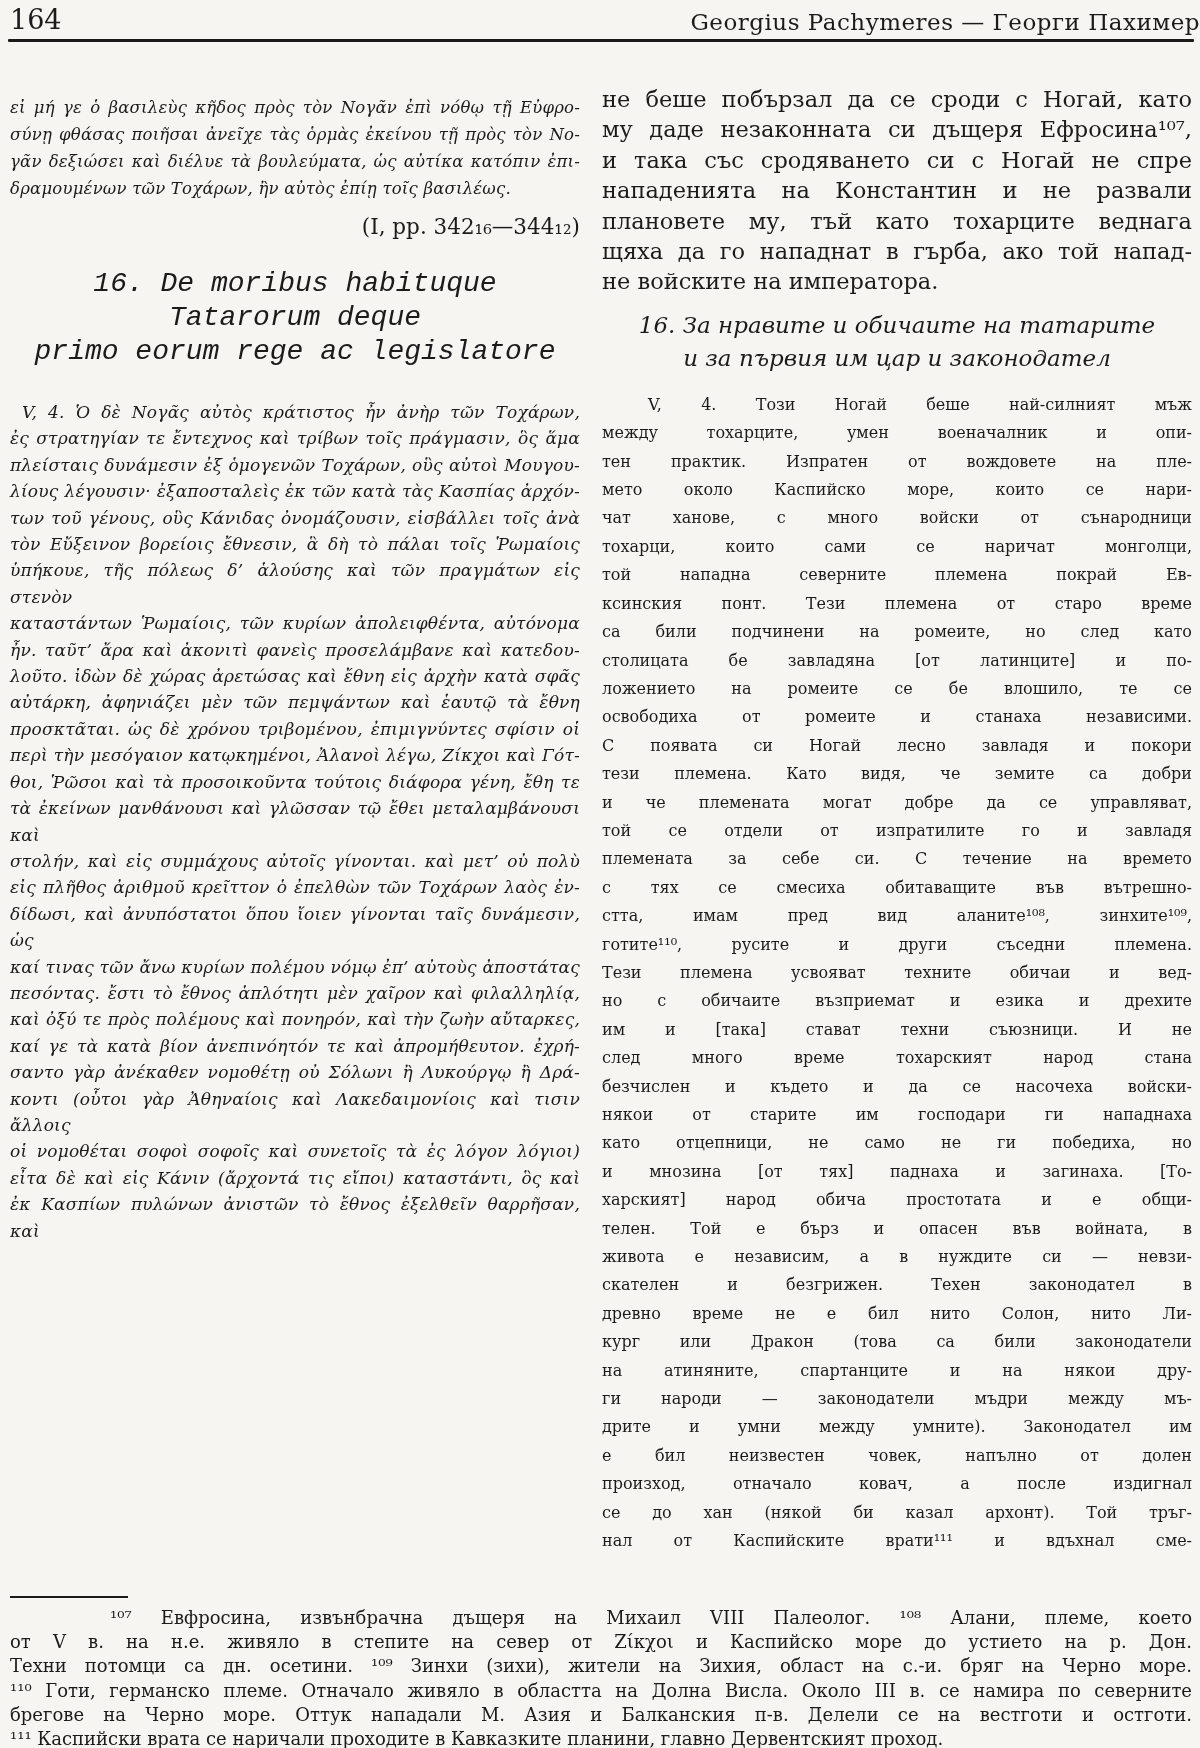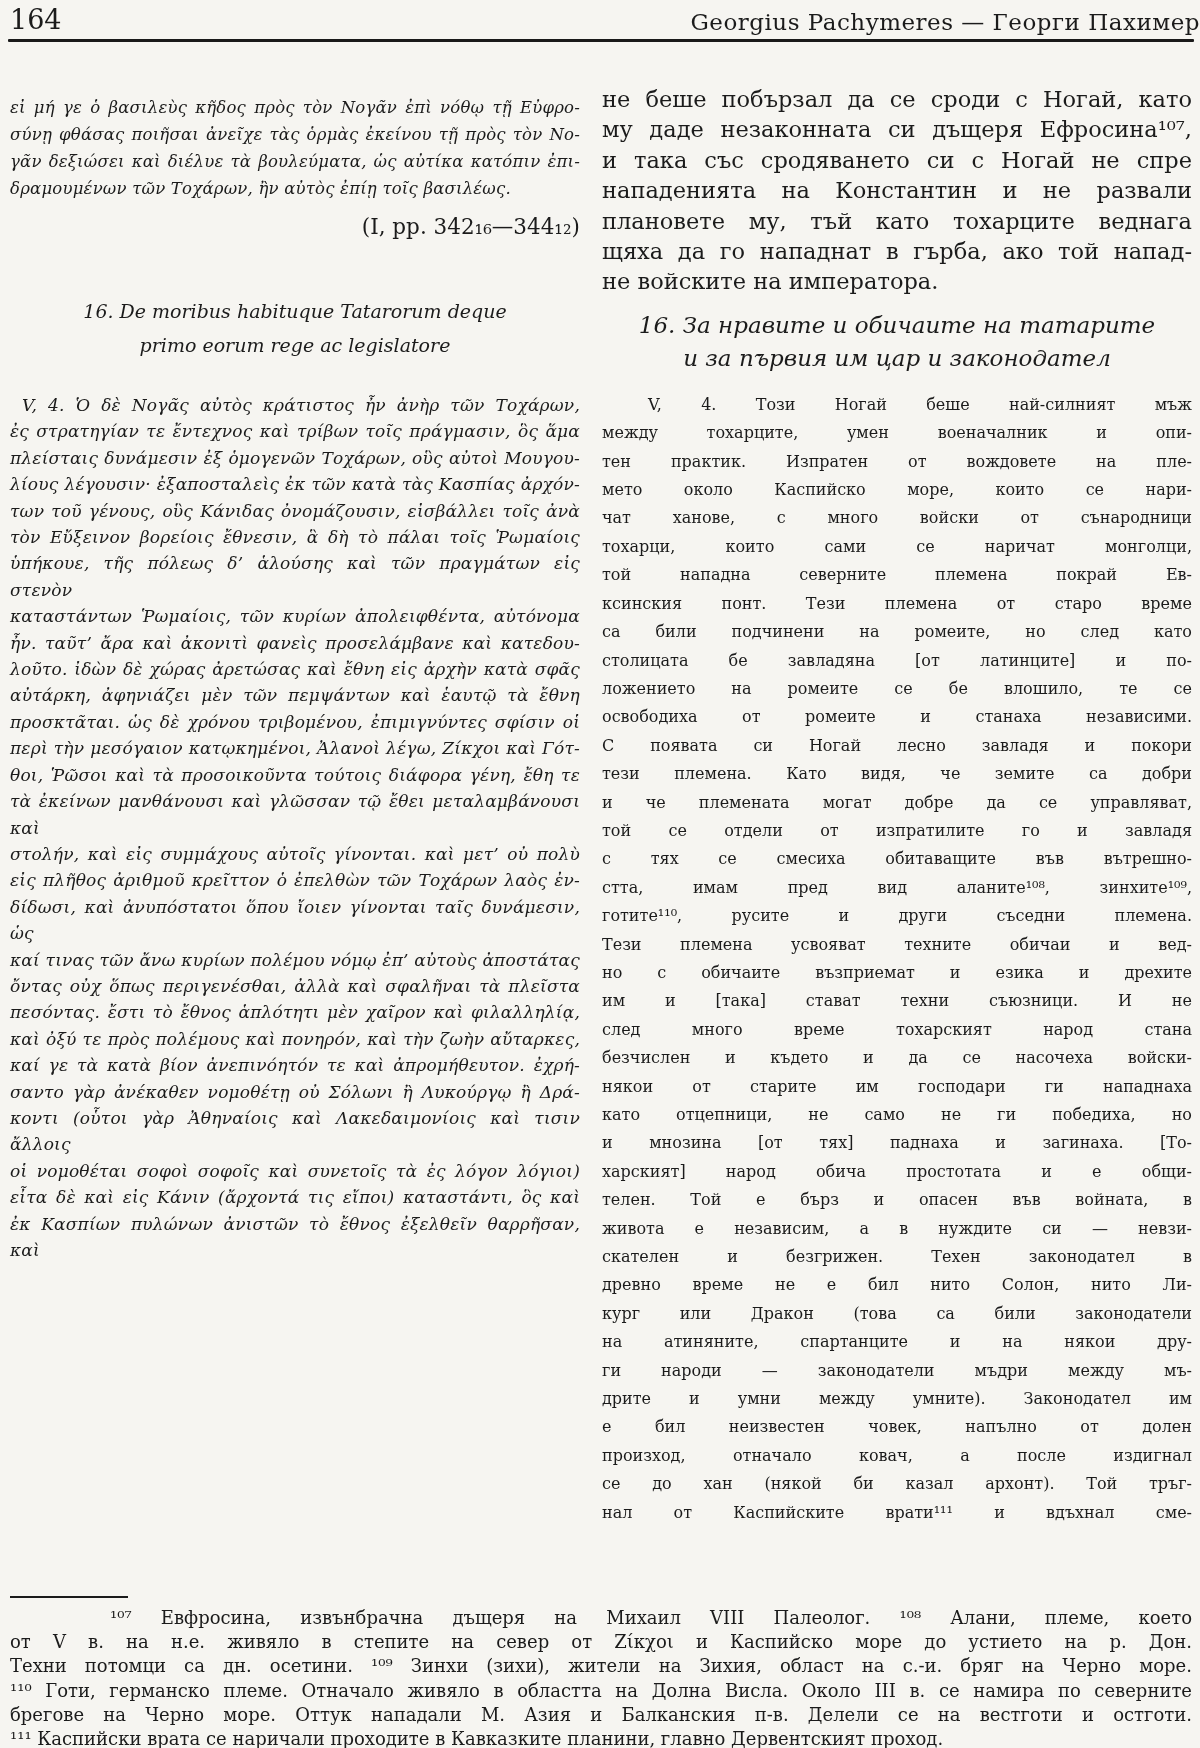--- a/index.html
+++ b/index.html
@@ -24,21 +24,21 @@
   .col-right { width:590px; margin-left:22px; }
 
   .line { text-align:justify; text-align-last:justify; }
   .center-lines .line { text-align:center; text-align-last:center; }
 
   .greek { font-style:italic; }
   .greek-excerpt { margin-top:50px; font-size:16.5px; line-height:27px; letter-spacing:0.2px; }
   .greek-excerpt .line:last-child { text-align-last:left; }
   .citation { margin-top:12px; text-align:right; font-size:21.5px; }
   .heading { font-style:italic; }
-  .latin-heading { margin-top:55px; font-size:19px; line-height:34px; }
+  .latin-heading { margin-top:28px; font-size:28px; line-height:34px;font-family:Liberation Mono, monospace; }
   .greek-main { margin-top:30px; font-size:17px; line-height:26.4px; letter-spacing:0.2px; }
   .greek-main .line:first-child { text-indent:12px; }
 
   .para1 { margin-top:40px; font-size:22.5px; line-height:30.4px; }
   .para1 .line:last-child { text-align-last:left; }
   .bg-heading { margin-top:12px; font-size:23px; line-height:33px; }
   .para2 { margin-top:16px; font-size:16px; line-height:28.4px; }
   .para2 .line:first-child { text-indent:46px; }
 
   
@@ -85,21 +85,20 @@
           <div class="line">λοῦτο.  ἰδὼν δὲ χώρας ἀρετώσας καὶ ἔθνη εἰς ἀρχὴν κατὰ σφᾶς</div>
           <div class="line">αὐτάρκη, ἀφηνιάζει μὲν τῶν πεμψάντων καὶ ἑαυτῷ τὰ ἔθνη</div>
           <div class="line">προσκτᾶται.  ὡς δὲ χρόνου τριβομένου, ἐπιμιγνύντες σφίσιν οἱ</div>
           <div class="line">περὶ τὴν μεσόγαιον κατῳκημένοι, Ἀλανοὶ λέγω, Ζίκχοι καὶ Γότ-</div>
           <div class="line">θοι, Ῥῶσοι καὶ τὰ προσοικοῦντα τούτοις διάφορα γένη, ἔθη τε</div>
           <div class="line">τὰ ἐκείνων μανθάνουσι καὶ γλῶσσαν τῷ ἔθει μεταλαμβάνουσι καὶ</div>
           <div class="line">στολήν, καὶ εἰς συμμάχους αὐτοῖς γίνονται.  καὶ μετ’ οὐ πολὺ</div>
           <div class="line">εἰς πλῆθος ἀριθμοῦ κρεῖττον ὁ ἐπελθὼν τῶν Τοχάρων λαὸς ἐν-</div>
           <div class="line">δίδωσι, καὶ ἀνυπόστατοι ὅπου ἴοιεν γίνονται ταῖς δυνάμεσιν, ὡς</div>
           <div class="line">καί τινας τῶν ἄνω κυρίων πολέμου νόμῳ ἐπ’ αὐτοὺς ἀποστάτας</div>
-          <div class="line">ὄντας οὐχ ὅπως περιγενέσθαι, ἀλλὰ καὶ σφαλῆναι τὰ πλεῖστα</div>
           <div class="line">πεσόντας.  ἔστι τὸ ἔθνος ἁπλότητι μὲν χαῖρον καὶ φιλαλληλίᾳ,</div>
           <div class="line">καὶ ὀξύ τε πρὸς πολέμους καὶ πονηρόν, καὶ τὴν ζωὴν αὔταρκες,</div>
           <div class="line">καί γε τὰ κατὰ βίον ἀνεπινόητόν τε καὶ ἀπρομήθευτον.  ἐχρή-</div>
           <div class="line">σαντο γὰρ ἀνέκαθεν νομοθέτῃ οὐ Σόλωνι ἢ Λυκούργῳ ἢ Δρά-</div>
           <div class="line">κοντι (οὗτοι γὰρ Ἀθηναίοις καὶ Λακεδαιμονίοις καὶ τισιν ἄλλοις</div>
           <div class="line">οἱ νομοθέται σοφοὶ σοφοῖς καὶ συνετοῖς τὰ ἐς λόγον λόγιοι)</div>
           <div class="line">εἶτα δὲ καὶ εἰς Κάνιν (ἄρχοντά τις εἴποι) καταστάντι, ὃς καὶ</div>
           <div class="line">ἐκ Κασπίων πυλώνων ἀνιστῶν τὸ ἔθνος ἐξελθεῖν θαρρῆσαν, καὶ</div>
         </div>
     </div>
@@ -128,20 +127,21 @@
           <div class="line">той нападна северните племена покрай Ев-</div>
           <div class="line">ксинския понт. Тези племена от старо време</div>
           <div class="line">са били подчинени на ромеите, но след като</div>
           <div class="line">столицата бе завладяна [от латинците] и по-</div>
           <div class="line">ложението на ромеите се бе влошило, те се</div>
           <div class="line">освободиха от ромеите и станаха независими.</div>
           <div class="line">С появата си Ногай лесно завладя и покори</div>
           <div class="line">тези племена. Като видя, че земите са добри</div>
           <div class="line">и че племената могат добре да се управляват,</div>
           <div class="line">той се отдели от изпратилите го и завладя</div>
+          <div class="line">племената за себе си. С течение на времето</div>
           <div class="line">с тях се смесиха обитаващите във вътрешно-</div>
           <div class="line">стта, имам пред вид аланите¹⁰⁸, зинхите¹⁰⁹,</div>
           <div class="line">готите¹¹⁰, русите и други съседни племена.</div>
           <div class="line">Тези племена усвояват техните обичаи и вед-</div>
           <div class="line">но с обичаите възприемат и езика и дрехите</div>
           <div class="line">им и [така] стават техни съюзници. И не</div>
           <div class="line">след много време тохарският народ стана</div>
           <div class="line">безчислен и където и да се насочеха войски-</div>
           <div class="line">някои от старите им господари ги нападнаха</div>
           <div class="line">като отцепници, не само не ги победиха, но</div>

